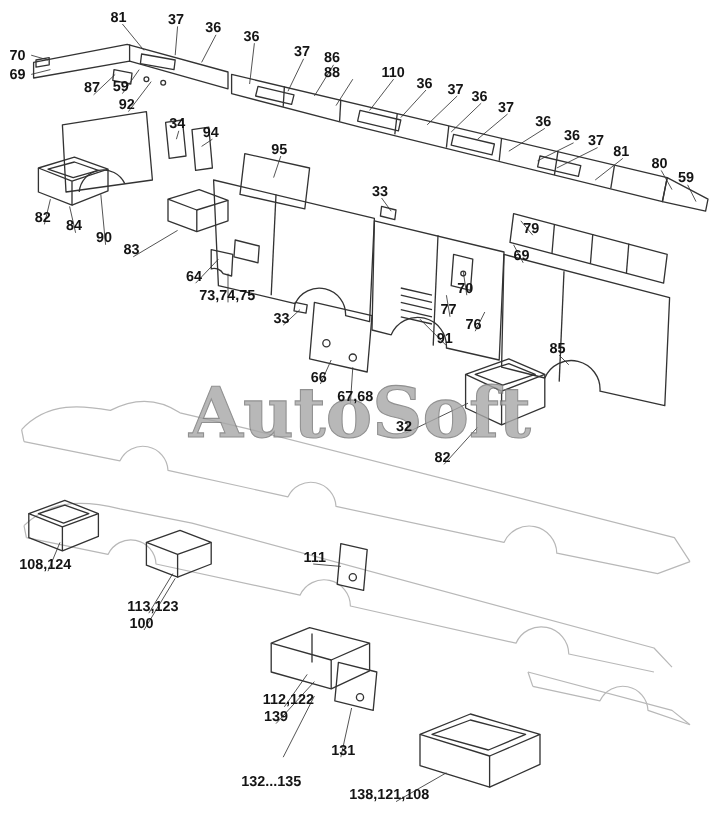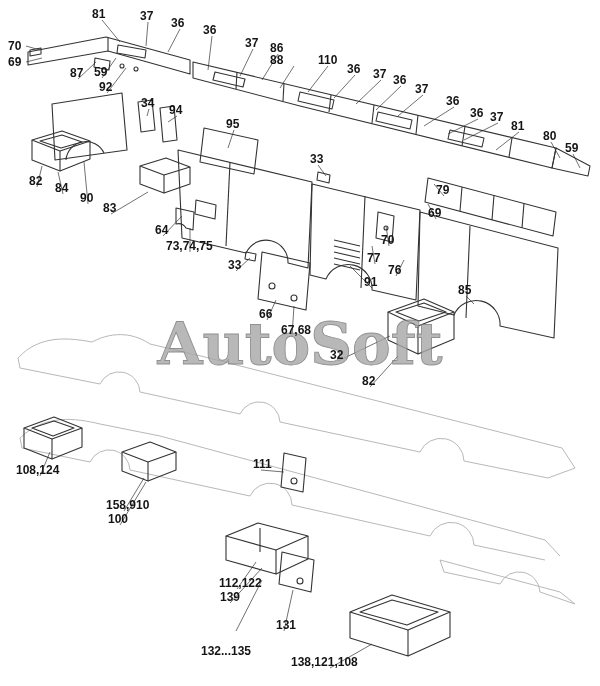--- a/index.html
+++ b/index.html
@@ -247,21 +247,21 @@
   <div class="lbl" style="left:381px;top:234px">70</div>
   <div class="lbl" style="left:367px;top:252px">77</div>
   <div class="lbl" style="left:388px;top:264px">76</div>
   <div class="lbl" style="left:364px;top:276px">91</div>
   <div class="lbl" style="left:458px;top:284px">85</div>
   <div class="lbl" style="left:259px;top:308px">66</div>
   <div class="lbl" style="left:281px;top:324px">67,68</div>
   <div class="lbl" style="left:330px;top:349px">32</div>
   <div class="lbl" style="left:362px;top:375px">82</div>
   <div class="lbl" style="left:16px;top:464px">108,124</div>
-  <div class="lbl" style="left:106px;top:499px">158,910</div>
+  <div class="lbl" style="left:106px;top:499px">113,123</div>
   <div class="lbl" style="left:108px;top:513px">100</div>
   <div class="lbl" style="left:253px;top:458px">111</div>
   <div class="lbl" style="left:219px;top:577px">112,122</div>
   <div class="lbl" style="left:220px;top:591px">139</div>
   <div class="lbl" style="left:201px;top:645px">132...135</div>
   <div class="lbl" style="left:276px;top:619px">131</div>
   <div class="lbl" style="left:291px;top:656px">138,121,108</div>
 
 </div>
 

